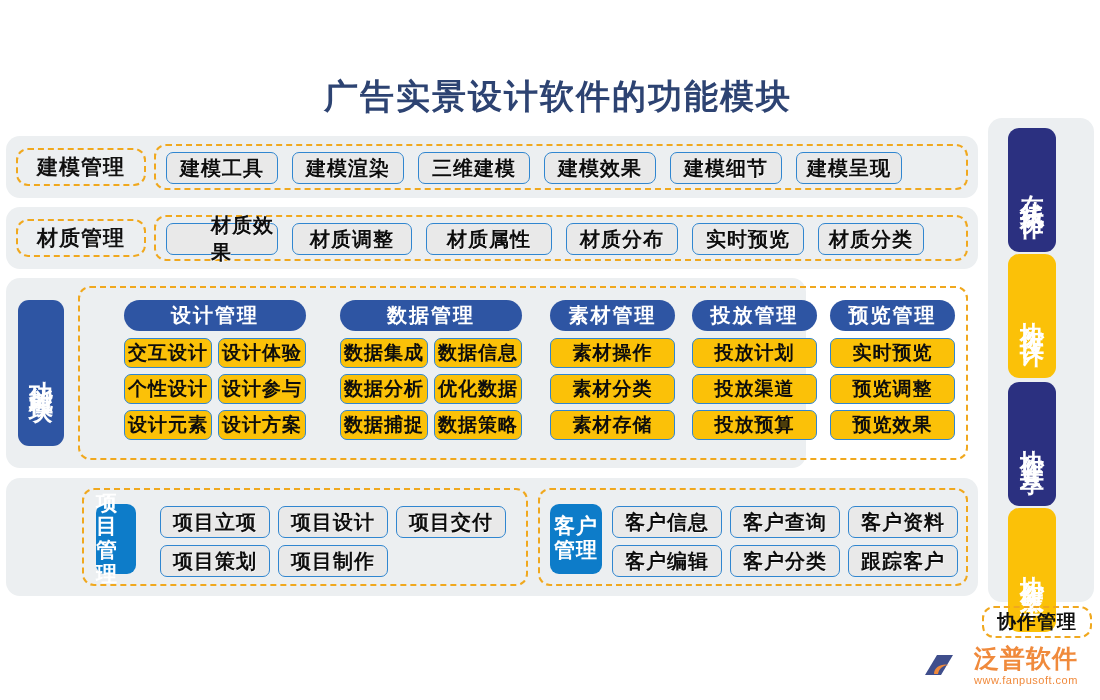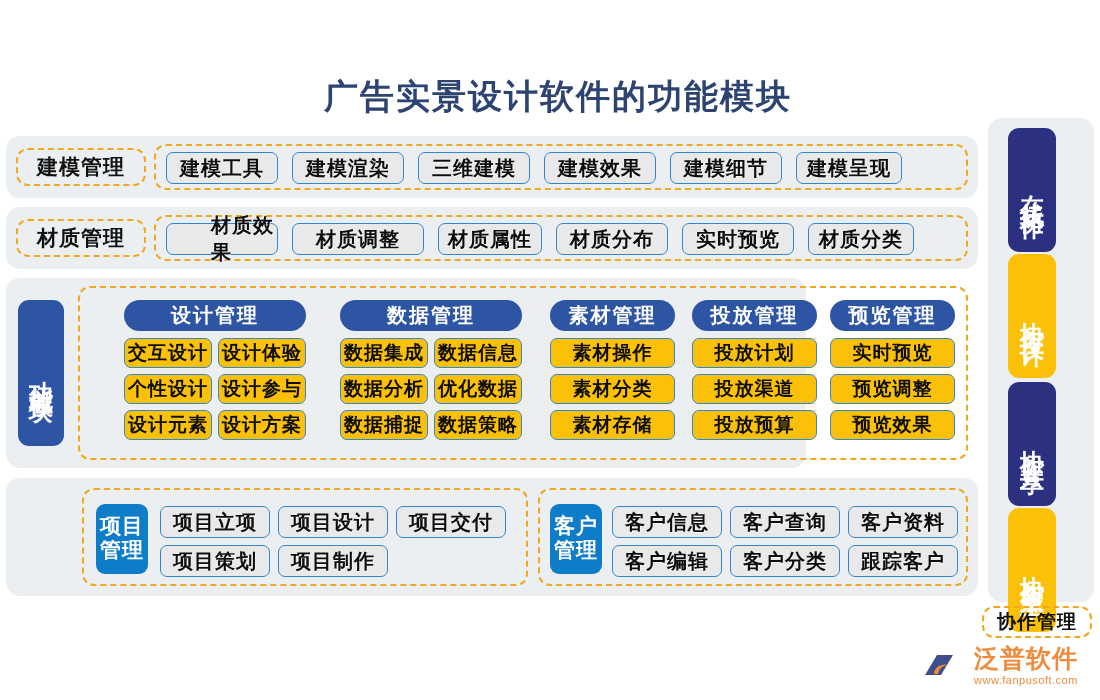--- a/index.html
+++ b/index.html
@@ -148,34 +148,34 @@
 
   <div class="title">广告实景设计软件的功能模块</div>
 
   <div class="panel" style="left:6px;top:136px;width:972px;height:62px;">
     <div class="dashed cat-label" style="position:absolute;left:10px;top:12px;width:130px;height:38px;">建模管理</div>
     <div class="dashed" style="position:absolute;left:148px;top:8px;width:814px;height:46px;">
       <div class="strip" style="position:absolute;left:10px;top:5px;height:34px;gap:14px;">
         <div class="chip" style="width:112px;">建模工具</div>
         <div class="chip" style="width:112px;">建模渲染</div>
         <div class="chip" style="width:112px;">三维建模</div>
-        <div class="chip" style="width:112px;">建模效果</div>
+        <div class="chip" style="width:112px;border-radius:8px;">建模效果</div>
         <div class="chip" style="width:112px;">建模细节</div>
         <div class="chip" style="width:106px;">建模呈现</div>
       </div>
     </div>
   </div>
 
   <div class="panel" style="left:6px;top:207px;width:972px;height:62px;">
     <div class="dashed cat-label" style="position:absolute;left:10px;top:12px;width:130px;height:38px;">材质管理</div>
     <div class="dashed" style="position:absolute;left:148px;top:8px;width:814px;height:46px;">
       <div class="strip" style="position:absolute;left:10px;top:5px;height:34px;gap:14px;">
         <div class="chip" style="width:112px;padding-left:44px;">材质效果</div>
-        <div class="chip" style="width:132px;font-family:Liberation Mono, monospace;">材质调整</div>
-        <div class="chip" style="width:104px;">材质属性</div>
+        <div class="chip" style="width:120px;font-family:Liberation Mono, monospace;">材质调整</div>
+        <div class="chip" style="width:126px;">材质属性</div>
         <div class="chip" style="width:112px;">材质分布</div>
         <div class="chip" style="width:112px;">实时预览</div>
         <div class="chip" style="width:106px;">材质分类</div>
       </div>
     </div>
   </div>
 
   <div class="panel" style="left:6px;top:278px;width:800px;height:190px;">
 
     <div class="vlabel" style="left:12px;top:22px;width:46px;height:146px;">功能模块</div>
@@ -232,21 +232,21 @@
           <div class="chip-y">预览效果</div>
         </div>
       </div>
 
     </div>
   </div>
 
   <div class="panel" style="left:6px;top:478px;width:972px;height:118px;">
 
     <div class="dashed" style="position:absolute;left:76px;top:10px;width:446px;height:98px;">
-      <div class="badge2" style="left:12px;top:14px;width:52px;height:70px;">
+      <div class="badge2" style="left:12px;top:14px;width:40px;height:70px;">
         <span>项目</span>
         <span>管理</span>
       </div>
       <div style="position:absolute;left:76px;top:16px;display:grid;grid-template-columns:110px 110px 110px;gap:7px 8px;">
         <div class="chip">项目立项</div>
         <div class="chip">项目设计</div>
         <div class="chip">项目交付</div>
         <div class="chip">项目策划</div>
         <div class="chip">项目制作</div>
       </div>

